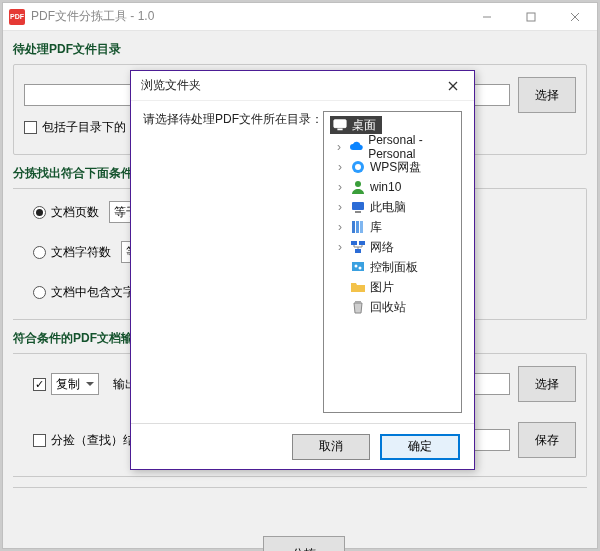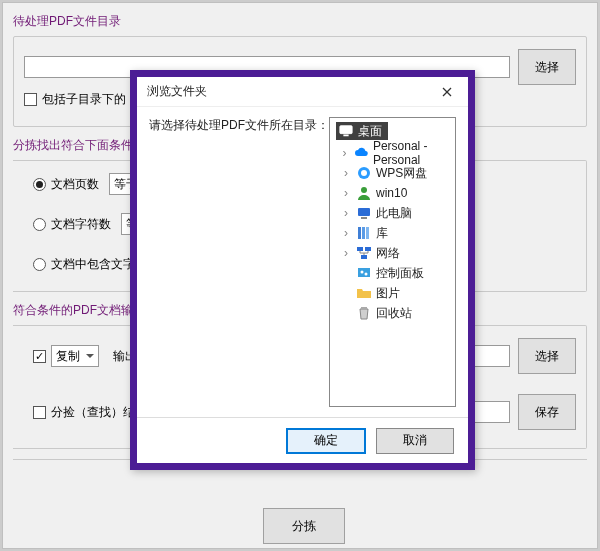--- a/index.html
+++ b/index.html
@@ -5,57 +5,77 @@
   * { box-sizing: border-box; font-family: "Microsoft YaHei", "Segoe UI", sans-serif; font-size: 12px; }
   body { margin: 0; background: #ccc; width: 600px; height: 551px; overflow: hidden; }
   .mainwin { position: absolute; left: 2px; top: 2px; width: 596px; height: 547px; background: #f0f0f0; border: 1px solid #bfbfbf; }
   .titlebar { height: 28px; display: flex; align-items: center; background: #fff; border-bottom: 1px solid #e5e5e5; }
   .app-icon { width: 16px; height: 16px; margin: 0 6px; background: #e53935; border-radius: 2px; display: flex; align-items: center; justify-content: center; color: #fff; font-size: 7px; font-weight: bold; }
   .app-title { color: #888; flex: 1; }
   .wbtn { width: 44px; height: 28px; display: flex; align-items: center; justify-content: center; color: #888; }
   .wbtn svg { width: 10px; height: 10px; }
   .body { position: relative; padding: 8px 10px 8px 10px; }
 
-  .section-label { color: #701a75; margin: 2px 0 6px 0; }
+  .section-label { color: #14532d; margin: 2px 0 6px 0; font-weight: bold; }
   .row { display: flex; align-items: center; margin-bottom: 6px; }
   .textbox { flex: 1; height: 22px; background: #fff; border: 1px solid #999; }
   .btn { height: 36px; padding: 0 16px; background: #e1e1e1; border: 1px solid #a0a0a0; margin-left: 8px; display: inline-flex; align-items: center; }
   .btn.wide { padding: 0 28px; margin-top: 40px; }
   .checkbox { width: 13px; height: 13px; border: 1px solid #555; background: #fff; margin-right: 5px; display: inline-flex; align-items: center; justify-content: center; }
   .checkbox.checked::after { content: "✓"; font-size: 11px; line-height: 10px; }
   .radio { width: 13px; height: 13px; border: 1px solid #555; border-radius: 50%; background: #fff; margin-right: 5px; display: inline-flex; align-items: center; justify-content: center; }
   .radio.checked::after { content: ""; width: 7px; height: 7px; background: #222; border-radius: 50%; }
   .fieldset { border: 1px solid #c9c9c9; margin: 4px 0 10px 0; padding: 12px 10px; position: relative; border-radius: 2px; }
   .cut-left { border-left: none; border-top-left-radius: 0; border-bottom-left-radius: 0;}
   .sep { height: 1px; background: #c9c9c9; margin: 8px 0; }
   .select { border: 1px solid #999; background: #fff; height: 22px; padding: 0 18px 0 4px; position: relative; display: inline-flex; align-items: center; }
   .select::after { content: ""; position: absolute; right: 4px; top: 8px; border: 4px solid transparent; border-top-color: #555; }
   .indent { padding-left: 20px; }
   .center { display: flex; justify-content: center; }
 
   
-  .dialog { position: absolute; left: 130px; top: 70px; width: 345px; height: 400px; background: #fff; border: 7px solid #4c1d95; box-shadow: 2px 2px 8px rgba(0,0,0,0.25); display: flex; flex-direction: column; }
+  .dialog { position: absolute; left: 130px; top: 70px; width: 345px; height: 400px; background: #fff; border: 1px solid #4c1d95; box-shadow: 2px 2px 8px rgba(0,0,0,0.25); display: flex; flex-direction: column; }
   .dlg-title { height: 30px; display: flex; align-items: center; padding: 0 6px 0 10px; border-bottom: 1px solid #eee; }
   .dlg-title-text { flex: 1; color: #222; }
   .dlg-close { width: 30px; height: 30px; display: flex; align-items: center; justify-content: center; color: #333; }
   .dlg-body { padding: 10px 12px; flex: 1; display: flex; flex-direction: row; }
   .dlg-msg { margin-bottom: 10px; color: #222; }
   .tree-wrap { flex: 1; border: 1px solid #888; background: #fff; padding: 2px 4px; overflow: hidden; }
   .tree-root { background: #404040; color: #fff; display: inline-flex; align-items: center; height: 18px; padding: 0 6px 0 2px; gap: 4px; }
   .tree-item { display: flex; align-items: center; height: 20px; padding-left: 6px; gap: 4px; color: #222; }
   .expander { width: 12px; color: #888; text-align: center; }
   .ticon { width: 16px; height: 16px; display: inline-flex; align-items: center; justify-content: center; }
   .dlg-footer { height: 46px; border-top: 1px solid #ddd; display: flex; align-items: center; justify-content: flex-end; gap: 10px; padding: 0 14px; }
   .dlg-btn { height: 26px; padding: 0 26px; background: #e1e1e1; border: 1px solid #888; display: inline-flex; align-items: center; }
   .dlg-btn.default { border: 2px solid #0078d7; background: #e5f1fb; }
 </style>
 </head>
 <body>
 
 <div class="mainwin">
+  <div class="titlebar">
+    <div class="app-icon">PDF</div>
+    <div class="app-title">PDF文件分拣工具 - 1.0</div>
+    <div class="wbtn">
+        <svg viewBox="0 0 10 10">
+          <line x1="1" y1="5" x2="9" y2="5" stroke="#888" stroke-width="1"></line>
+        </svg>
+      </div>
+    <div class="wbtn">
+        <svg viewBox="0 0 10 10">
+          <rect x="1" y="1" width="8" height="8" fill="none" stroke="#888" stroke-width="1"></rect>
+        </svg>
+      </div>
+    <div class="wbtn">
+        <svg viewBox="0 0 10 10">
+          <line x1="1" y1="1" x2="9" y2="9" stroke="#888" stroke-width="1"></line>
+          <line x1="9" y1="1" x2="1" y2="9" stroke="#888" stroke-width="1"></line>
+        </svg>
+      </div>
+  </div>
 
   <div class="body">
     <div class="section-label">待处理PDF文件目录</div>
     <div class="fieldset">
       <div class="row">
         <div class="textbox"></div>
         <div class="btn">选择</div>
       </div>
       <div class="row">
         <span class="checkbox"></span>
@@ -227,16 +247,16 @@
                 <path d="M4 4h8l-1 10H5L4 4z" fill="#cfcfcf" stroke="#888"></path>
                 <rect x="5" y="2" width="6" height="2" fill="#aaa"></rect>
               </svg>
             </span>
             <span>回收站</span>
           </div>
         </div>
     </div>
   </div>
   <div class="dlg-footer">
+    <div class="dlg-btn">取消</div>
     <div class="dlg-btn default">确定</div>
-    <div class="dlg-btn">取消</div>
   </div>
 </div>
 
 </body></html>

